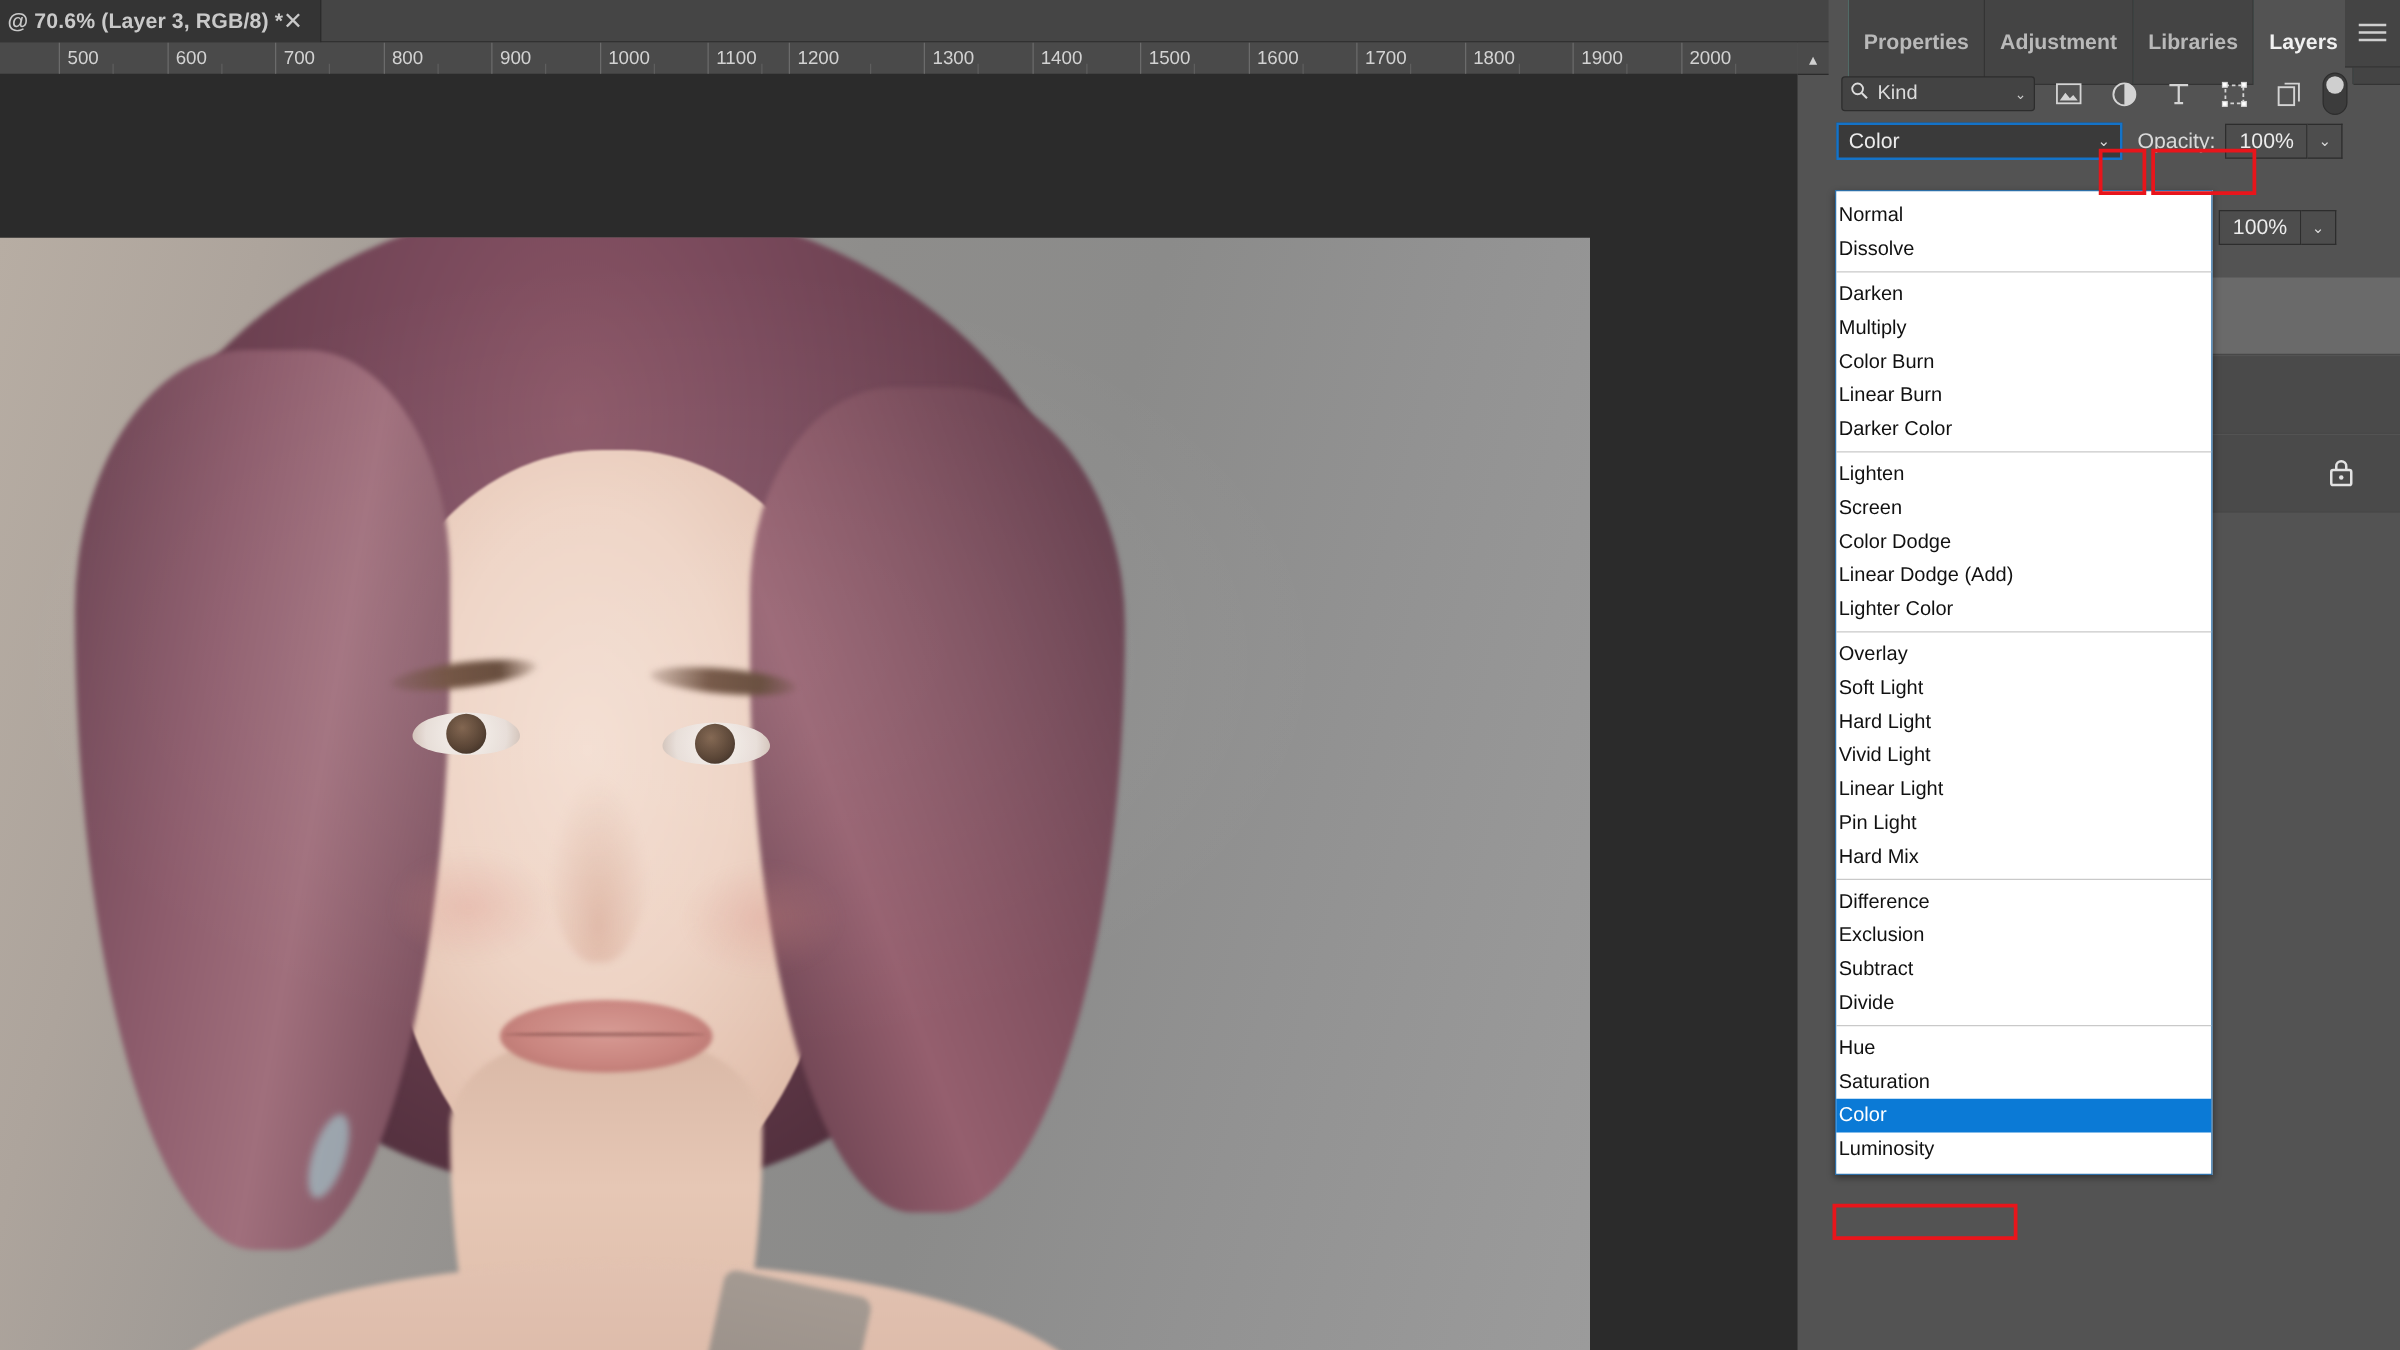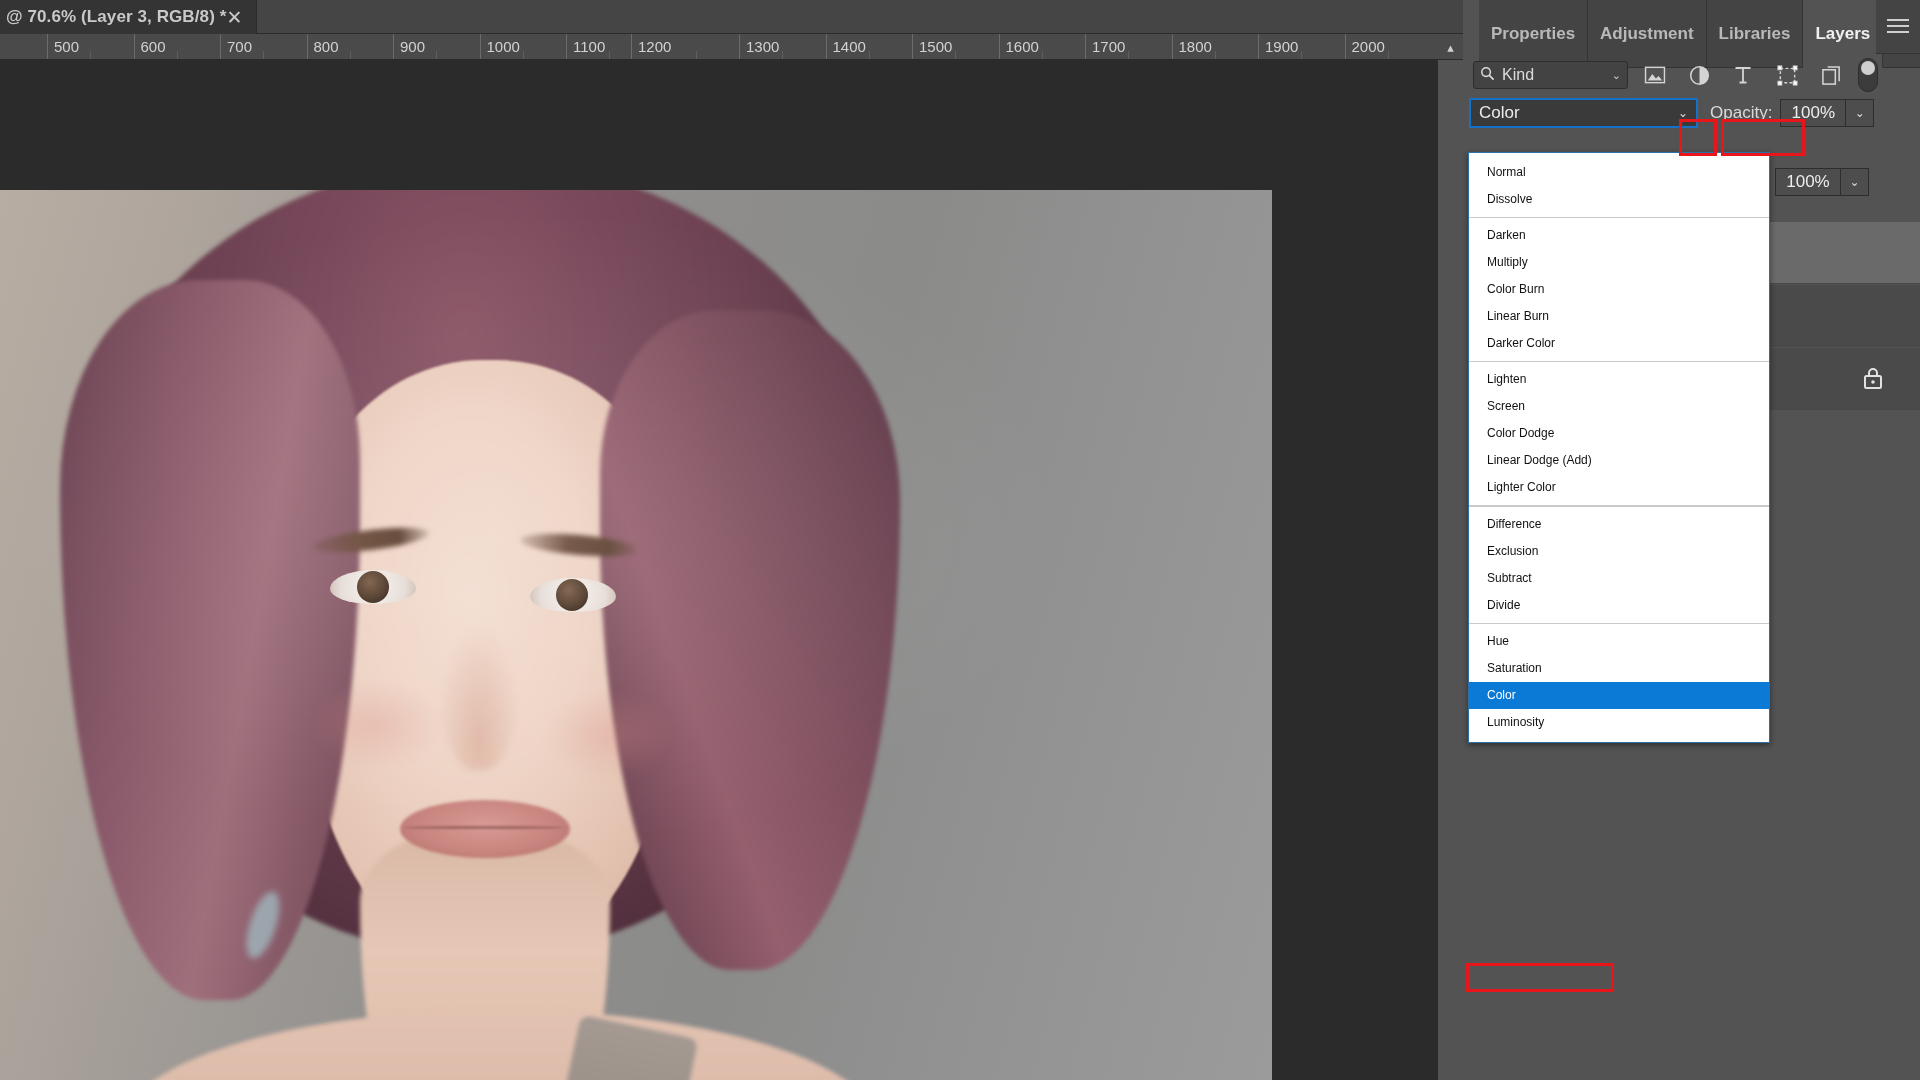--- a/index.html
+++ b/index.html
@@ -254,22 +254,22 @@
   
   .dropdown {
     position:absolute; left: 1468px; top: 152px; width: 302px;
     background: #ffffff; border: 1px solid #2d6fa8;
     box-shadow: 0 2px 6px rgba(0,0,0,.45); padding: 2px 0;
     z-index: 40;
   }
   .dd-group { padding: 4px 0; }
   .dd-sep { height: 1px; background: #c9c9c9; margin: 0; }
   .dd-item {
-    height: 27px; line-height: 27px; padding-left: 18px;
-    font-size: 12px; color: #111; white-space: nowrap; cursor: default;
+    height: 27px; line-height: 27px; padding-left: 2px;
+    font-size: 16px; color: #111; white-space: nowrap; cursor: default;
   }
   .dd-item.selected { background: #0b7ad6; color: #ffffff; }
 
   
   .redbox {
     position: absolute; border: 3px solid #e8151b; z-index: 60; pointer-events:none;
   }
 </style>
 </head>
 <body>
@@ -457,20 +457,29 @@
       </div>
       <div class="dd-sep"></div>
       <div class="dd-group">
         <div class="dd-item">Lighten</div>
         <div class="dd-item">Screen</div>
         <div class="dd-item">Color Dodge</div>
         <div class="dd-item">Linear Dodge (Add)</div>
         <div class="dd-item">Lighter Color</div>
       </div>
       <div class="dd-sep"></div>
+      <div class="dd-group">
+        <div class="dd-item">Overlay</div>
+        <div class="dd-item">Soft Light</div>
+        <div class="dd-item">Hard Light</div>
+        <div class="dd-item">Vivid Light</div>
+        <div class="dd-item">Linear Light</div>
+        <div class="dd-item">Pin Light</div>
+        <div class="dd-item">Hard Mix</div>
+      </div>
       <div class="dd-sep"></div>
       <div class="dd-group">
         <div class="dd-item">Difference</div>
         <div class="dd-item">Exclusion</div>
         <div class="dd-item">Subtract</div>
         <div class="dd-item">Divide</div>
       </div>
       <div class="dd-sep"></div>
       <div class="dd-group">
         <div class="dd-item">Hue</div>

